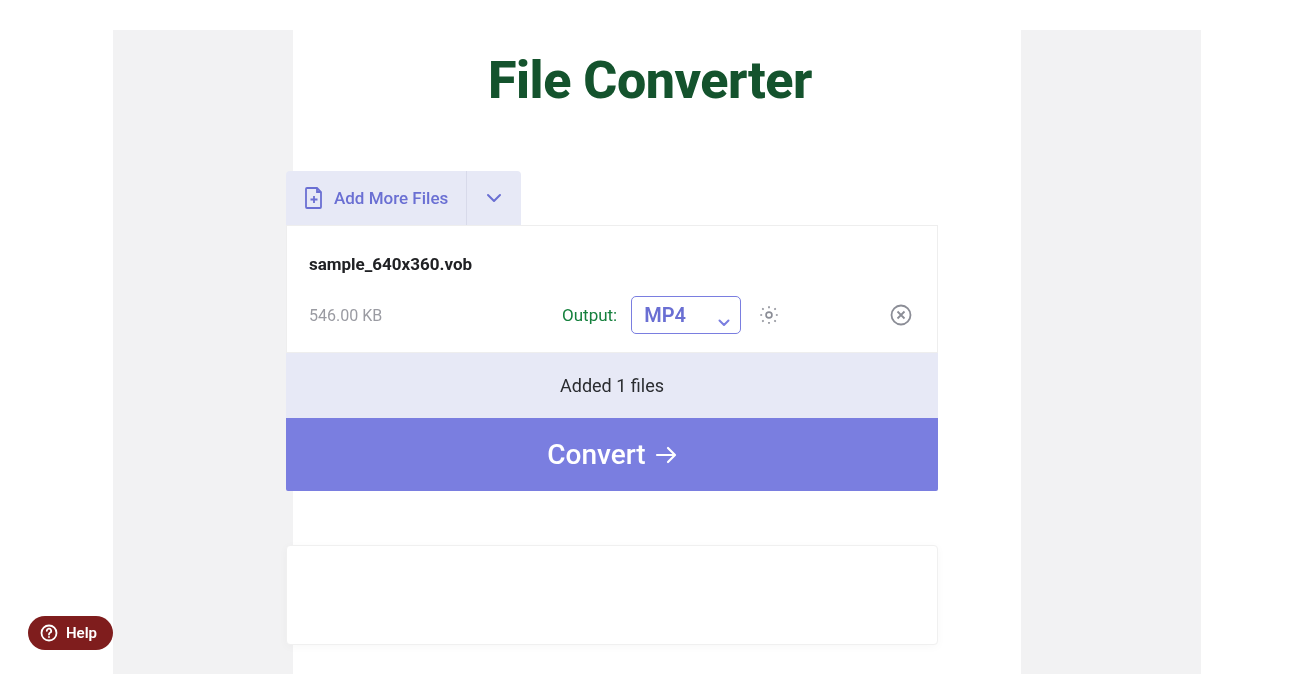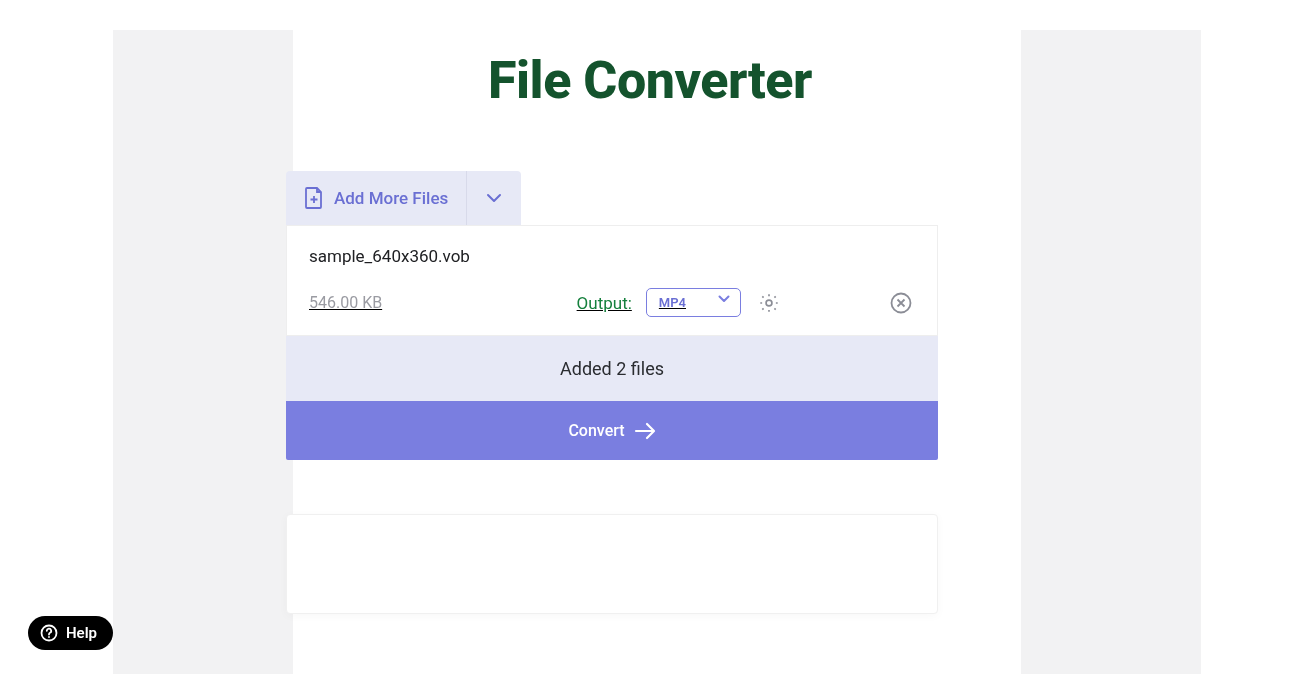--- a/index.html
+++ b/index.html
@@ -80,49 +80,49 @@
     color: #6a6fd3;
   }
   .file-row {
     background: #fff;
     border: 1px solid #eee;
     padding: 20px 22px 18px 22px;
   }
   .file-name {
     font-size: 17px;
     color: #202124;
-    font-weight: 400;
+    font-weight: 700;
+    margin-top: 8px;
   }
   .file-meta-row {
     display: flex;
     align-items: center;
     margin-top: 22px;
     gap: 14px;
-    text-decoration: underline;
   }
   .file-size {
     font-size: 16px;
     color: #9a9ba2;
     font-weight: 400;
     flex: 0 0 auto;
   }
   .spacer { flex: 1; }
   .output-label {
     font-size: 17px;
     color: #15803d;
   }
   .output-select {
     display: inline-flex;
-    align-items: flex-start;
+    align-items: flex-end;
     gap: 32px;
     border: 1.5px solid #7a7ee0;
     border-radius: 5px;
     padding: 6px 10px 6px 12px;
     color: #6a6fd3;
-    font-size: 13px;
+    font-size: 20px;
     font-weight: 600;
     cursor: pointer;
     min-width: 88px;
     justify-content: space-between;
   }
   .gear-btn, .remove-btn {
     display: inline-flex;
     align-items: center;
     justify-content: center;
     width: 28px;
@@ -136,42 +136,42 @@
     text-align: center;
     padding: 22px 0;
     font-size: 18px;
     color: #2a2c30;
   }
   .convert-btn {
     background: #7a7ee0;
     color: #fff;
     text-align: center;
     padding: 20px 0;
-    font-size: 16px;
+    font-size: 28px;
     font-weight: 500;
     cursor: pointer;
     display: flex;
     align-items: center;
     justify-content: center;
     gap: 9px;
     border-radius: 0 0 2px 2px;
   }
   .secondary-panel {
     margin-top: 54px;
     background: #fff;
     border: 1px solid #f0f0f0;
     box-shadow: 0 2px 10px rgba(0,0,0,0.03);
     height: 100px;
     border-radius: 4px;
   }
   .help-pill {
     position: absolute;
     left: 28px;
     bottom: 24px;
-    background: #000000;
+    background: #7f1d1d;
     color: #fff;
     border-radius: 20px;
     padding: 8px 16px 8px 12px;
     display: flex;
     align-items: center;
     gap: 8px;
     font-size: 15px;
     font-weight: 600;
     cursor: pointer;
     z-index: 5;
@@ -236,21 +236,21 @@
             <span>
               <svg width="24" height="24" viewBox="0 0 24 24" fill="none" stroke="#8b8d96" stroke-width="1.8">
                 <circle cx="12" cy="12" r="9.5"></circle>
                 <path d="M8.5 8.5 l7 7 M15.5 8.5 l-7 7"></path>
               </svg>
             </span>
           </div>
         </div>
       </div>
 
-      <div class="status-bar">Added 2 files</div>
+      <div class="status-bar">Added 1 files</div>
 
       <div class="convert-btn">
         <span>Convert</span>
         <span>
           <svg width="22" height="18" viewBox="0 0 22 18" fill="none" stroke="#fff" stroke-width="2.2" stroke-linecap="round" stroke-linejoin="round">
             <path d="M2 9 h17"></path>
             <path d="M13 2 l7 7 l-7 7"></path>
           </svg>
         </span>
       </div>

